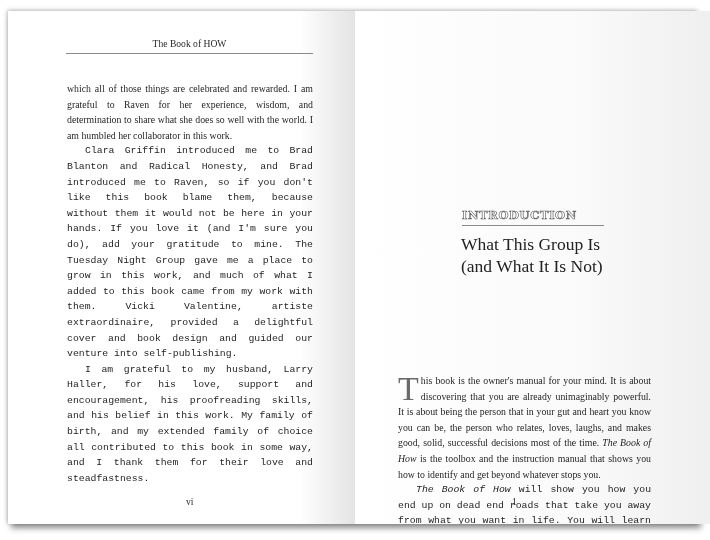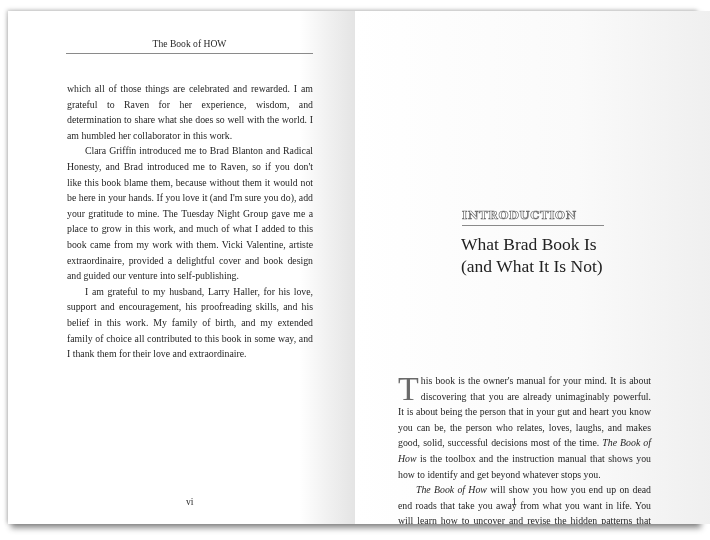--- a/index.html
+++ b/index.html
@@ -29,21 +29,21 @@
     .head-rule {
       position: absolute; left: 58px; width: 247px; top: 42px; height: 0;
       border-top: 1px solid #8a8a8a;
     }
     .body-text {
       position: absolute; font-family: "Liberation Serif", serif;
       font-size: 9.8px; line-height: 15.6px; color: #1e1e1e;
       text-align: justify; hyphens: manual; margin-top: 16px;
     }
     .body-text p { margin: 0; }
-    .body-text p.indent { text-indent: 18px; }
+    .body-text p.indent { text-indent: 18px; font-family: Liberation Mono, monospace; }
     .left .body-text { left: 59px; top: 54px; width: 246px; }
     .folio {
       position: absolute; top: 485px; font-size: 9.6px; color: #2a2a2a;
       font-family: "Liberation Serif", serif;
     }
     .left .folio { left: 178px; }
     .right .folio { left: 157px; }
     .chapter-label {
       position: absolute; left: 107px; top: 197px; width: 142px;
       font-family: "DejaVu Serif", serif; font-weight: bold; font-size: 11.5px;
@@ -71,30 +71,30 @@
 
 <div class="spread">
 
   <div class="page left">
     <div class="running-head">The Book of HOW</div>
     <div class="head-rule"></div>
 
     <div class="body-text">
       <p>which all of those things are celebrated and rewarded. I am grateful to Raven for her experience, wisdom, and determination to share what she does so well with the world. I am humbled her collaborator in this work.</p>
       <p class="indent">Clara Griffin introduced me to Brad Blanton and Radical Honesty, and Brad introduced me to Raven, so if you don't like this book blame them, because without them it would not be here in your hands. If you love it (and I'm sure you do), add your gratitude to mine. The Tuesday Night Group gave me a place to grow in this work, and much of what I added to this book came from my work with them. Vicki Valentine, artiste extraordinaire, provided a delightful cover and book design and guided our venture into self-publishing.</p>
-      <p class="indent">I am grateful to my husband, Larry Haller, for his love, support and encouragement, his proofreading skills, and his belief in this work. My family of birth, and my extended family of choice all contributed to this book in some way, and I thank them for their love and extraordinaire.</p>
+      <p class="indent">I am grateful to my husband, Larry Haller, for his love, support and encouragement, his proofreading skills, and his belief in this work. My family of birth, and my extended family of choice all contributed to this book in some way, and I thank them for their love and steadfastness.</p>
     </div>
 
     <div class="folio">vi</div>
   </div>
 
   <div class="page right">
     <div class="chapter-label">INTRODUCTION</div>
     <div class="chapter-rule"></div>
-    <div class="chapter-title">What Brad Book Is (and What It Is Not)</div>
+    <div class="chapter-title">What This Group Is (and What It Is Not)</div>
 
     <div class="body-text">
       <p><span class="dropcap">T</span><span>his book is the owner's manual for your mind. It is about discovering that you are already unimaginably powerful. It is about being the person that in your gut and heart you know you can be, the person who relates, loves, laughs, and makes good, solid, successful decisions most of the time. </span><em>The Book of How</em><span> is the toolbox and the instruction manual that shows you how to identify and get beyond whatever stops you.</span></p>
       <p class="indent"><em>The Book of How</em><span> will show you how you end up on dead end roads that take you away from what you want in life. You will learn how to uncover and revise the hidden patterns that sabotage your</span></p>
     </div>
 
     <div class="folio">1</div>
   </div>
 
 </div>

